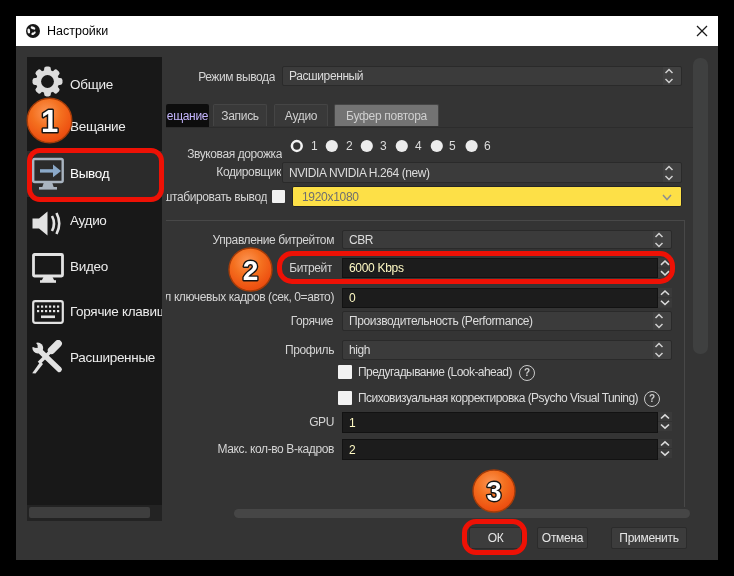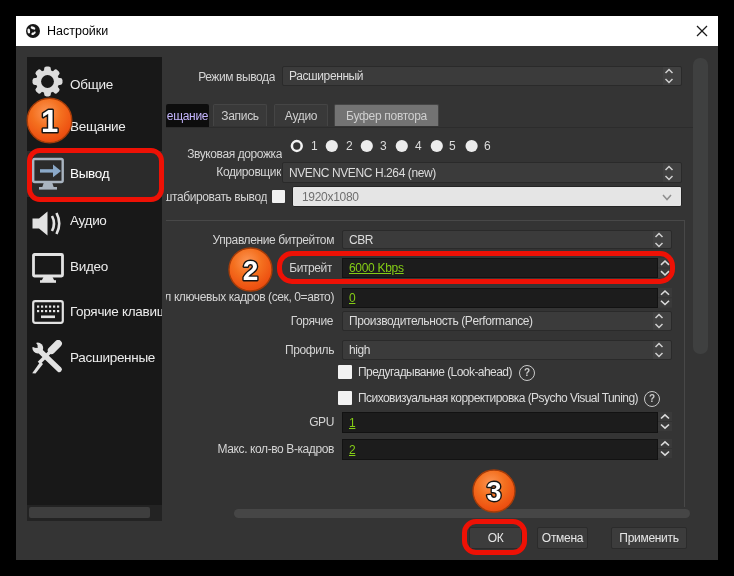--- a/index.html
+++ b/index.html
@@ -9,21 +9,21 @@
   #win{left:16px;top:16px;width:702px;height:544px;background:#343434;}
   #titlebar{left:16px;top:16px;width:702px;height:30px;background:#ffffff;}
   #title{left:47px;top:16px;height:30px;line-height:30px;font-size:12.5px;color:#000;}
   #sidebar{left:27px;top:57px;width:135px;height:464px;background:#181818;overflow:hidden;}
   .sidetext{left:70px;font-size:13.5px;letter-spacing:-0.3px;color:#ececec;height:20px;line-height:20px;white-space:nowrap;}
   .lbl{font-size:12px;letter-spacing:-0.4px;color:#d4d4d4;height:16px;line-height:16px;
        display:flex;justify-content:flex-end;align-items:center;overflow:hidden;white-space:nowrap;}
   .combo{background:#3b3b3b;border:1px solid #2a2a2a;border-radius:2px;}
   .combo .txt{position:absolute;left:9px;top:0;bottom:0;display:flex;align-items:center;font-size:12px;letter-spacing:-0.4px;color:#dcdcdc;white-space:nowrap;}
   .spinfield{background:#1c1c1c;border:1px solid #121212;}
-  .spinfield .txt{position:absolute;left:8px;top:0;bottom:0;display:flex;align-items:center;font-size:12px;letter-spacing:-0.3px;color:#84cc16;text-decoration:underline;}
+  .spinfield .txt{position:absolute;left:8px;top:0;bottom:0;display:flex;align-items:center;font-size:12px;letter-spacing:-0.3px;color:#fef9c3;}
   .carets{right:6px;top:50%;transform:translateY(-50%);}
   .abox{position:absolute;right:0;top:0;bottom:0;width:18px;background:#414141;border-radius:0 2px 2px 0;}
   .cb{width:13px;height:13px;background:#f2f2f2;border-radius:1px;}
   .cblabel{font-size:12px;letter-spacing:-0.55px;color:#dcdcdc;height:16px;line-height:16px;white-space:nowrap;}
   .qm{width:14px;height:14px;border:1.5px solid #c9c9c9;border-radius:50%;
       color:#c9c9c9;font-size:10px;font-weight:bold;text-align:center;line-height:14px;}
   .redbox{border:5px solid #ee1105;}
   .btn{background:#3c3c3c;border:1px solid #2b2b2b;border-radius:2px;
        font-size:12px;letter-spacing:-0.3px;color:#e6e6e6;display:flex;align-items:center;justify-content:center;}
 </style>
@@ -165,33 +165,33 @@
 </svg>
 <div class="abs cblabel" style="left:311px;top:138px;">1</div>
 <div class="abs cblabel" style="left:346px;top:138px;">2</div>
 <div class="abs cblabel" style="left:380px;top:138px;">3</div>
 <div class="abs cblabel" style="left:415px;top:138px;">4</div>
 <div class="abs cblabel" style="left:449px;top:138px;">5</div>
 <div class="abs cblabel" style="left:484px;top:138px;">6</div>
 
 <div class="abs lbl" style="left:166px;width:115px;top:164px;">Кодировщик</div>
 <div class="abs combo" style="left:282px;top:162px;width:398px;height:19px;">
-  <span class="txt" style="left:6px;">NVENC NVENC H.264 (new)</span>
+  <span class="txt" style="left:6px;">NVIDIA NVIDIA H.264 (new)</span>
   <i class="abox"></i>
     <svg class="abs carets" width="12" height="18" viewBox="0 0 12 18">
     <g stroke="#cfcfcf" stroke-width="1.5" fill="none">
       <path d="M2.5 6 L6 2.5 L9.5 6"></path>
         <path d="M2.5 12 L6 15.5 L9.5 12"></path>
     </g>
   </svg>
 </div>
 
 <div class="abs lbl" style="left:166px;width:101px;top:189px;">Масштабировать вывод</div>
 <div class="abs cb" style="left:272px;top:190px;"></div>
-<div class="abs" style="left:292px;top:186px;width:388px;height:19px;background:#e5e5e5;border:1px solid #252525;border-radius:2px;">
+<div class="abs" style="left:292px;top:186px;width:388px;height:19px;background:#fde047;border:1px solid #252525;border-radius:2px;">
   <span style="position:absolute;left:9px;top:0;bottom:0;display:flex;align-items:center;font-size:12px;letter-spacing:-0.3px;color:#6f6f6f;">1920x1080</span>
   <svg class="abs" style="right:8px;top:6px;" width="12" height="9" viewBox="0 0 12 9">
     <path d="M2 2 L6 6.5 L10 2" stroke="#8f8f8f" stroke-width="1.5" fill="none"></path>
   </svg>
 </div>
 
 <div class="abs" style="left:166px;top:127px;width:527px;height:1px;background:#2c2c2c;"></div>
 
 <div class="abs" style="left:166px;top:220px;width:518px;height:286px;border-top:1px solid #484848;border-right:1px solid #484848;"></div>
 

